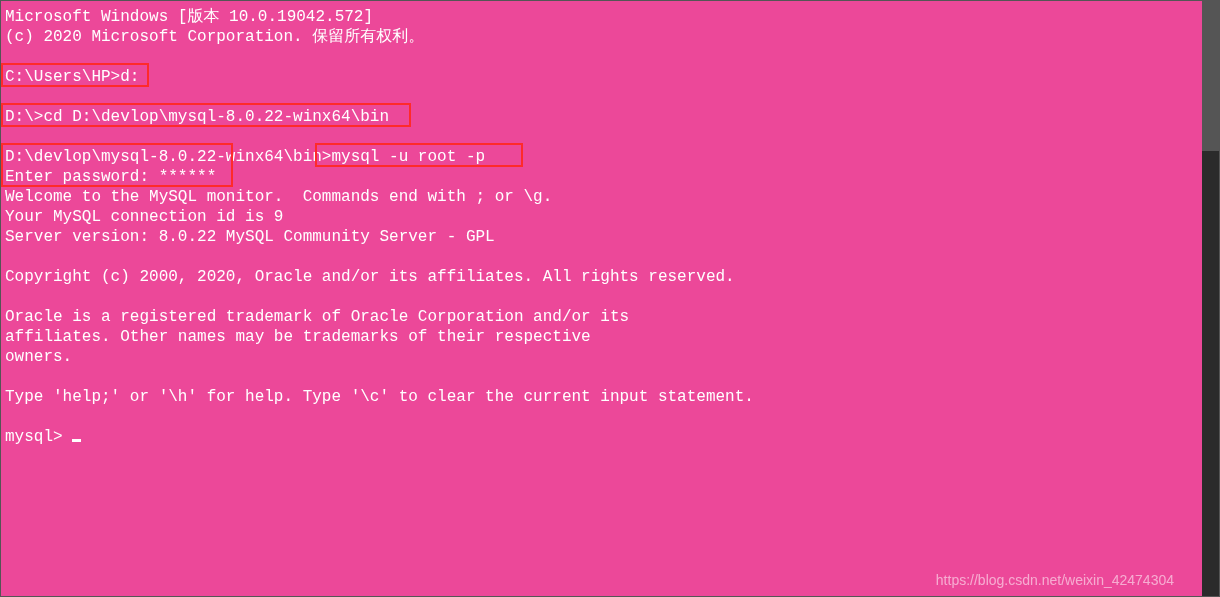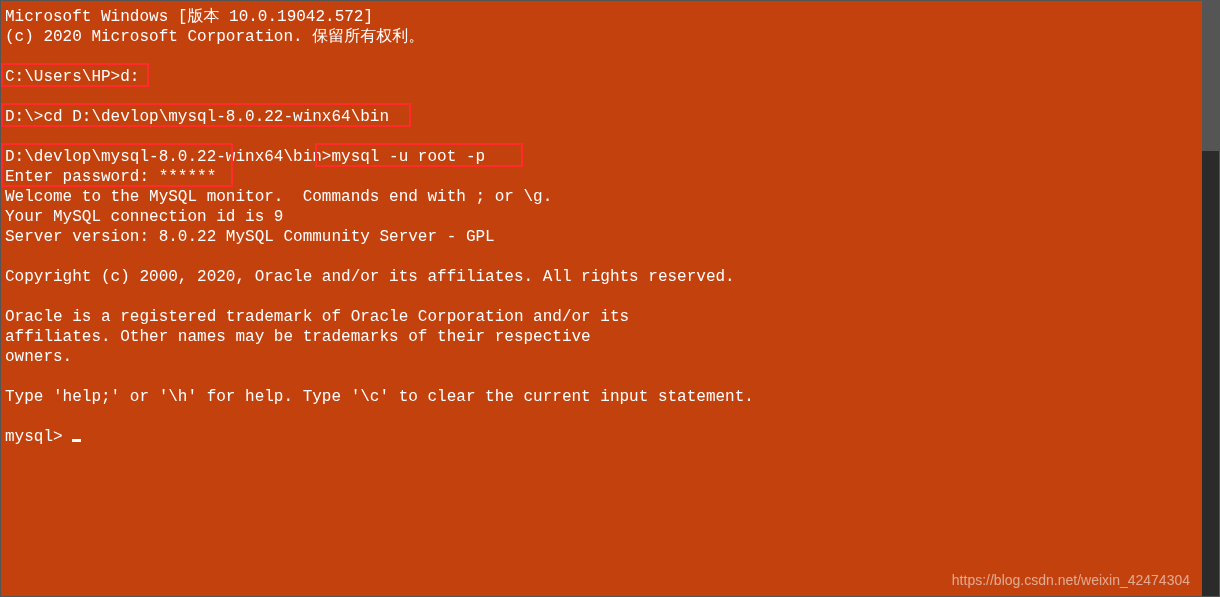--- a/index.html
+++ b/index.html
@@ -4,29 +4,29 @@
 <style>
   * { margin: 0; padding: 0; box-sizing: border-box; }
   html, body { width: 1220px; height: 597px; overflow: hidden; font-family: "Segoe UI", Tahoma, sans-serif; background: #000; }
   .window { width: 1220px; height: 597px; background: #000; display: flex; flex-direction: column; border: 1px solid #555; position: relative; }
   .titlebar { height: 30px; background: #000; display: flex; align-items: center; color: #fff; font-size: 12px; border-bottom: 1px solid #333; user-select: none; }
   .titlebar .icon { width: 16px; height: 12px; margin: 0 6px 0 8px; border: 1px solid #aaa; font-size: 7px; line-height: 10px; text-align: center; letter-spacing: -1px; color: #aaa; }
   .titlebar .title { flex: 0 0 auto; }
   .titlebar .spacer { flex: 1; }
   .winbtn { width: 46px; height: 30px; display: flex; align-items: center; justify-content: center; color: #fff; }
   .winbtn svg { width: 10px; height: 10px; }
-  .body { flex: 1; display: flex; background: #c2410c; }
+  .body { flex: 1; display: flex; background: #ec4899; }
   .content { flex: 1; position: relative; padding: 6px 4px 4px 4px; }
   pre.term { font-family: "NSimSun","SimSun","Consolas","Courier New",monospace; font-size: 16px; line-height: 20px; color: #fff; white-space: pre; }
   .hl { border: 2px solid #ff2a2a; position: absolute; pointer-events: none; }
   .scrollbar { width: 17px; background: #1a1a1a; display: flex; flex-direction: column; }
   .sb-track { flex: 1; background: #2b2b2b; position: relative; }
   .sb-thumb { position: absolute; left: 0; right: 0; top: 0; height: 150px; background: #555; }
   .cursor { display: inline-block; width: 9px; height: 3px; background: #fff; vertical-align: -1px; }
-  .watermark { position: absolute; right: 12px; bottom: 8px; color: rgba(255,255,255,0.55); font-size: 14px; font-family: Arial, sans-serif; }
+  .watermark { position: absolute; right: 28px; bottom: 8px; color: rgba(255,255,255,0.55); font-size: 14px; font-family: Arial, sans-serif; }
 </style>
 </head>
 <body>
 
 <div class="window">
 
 
   <div class="body">
     <div class="content">
 <pre class="term"><span>Microsoft Windows [版本 10.0.19042.572]</span>

